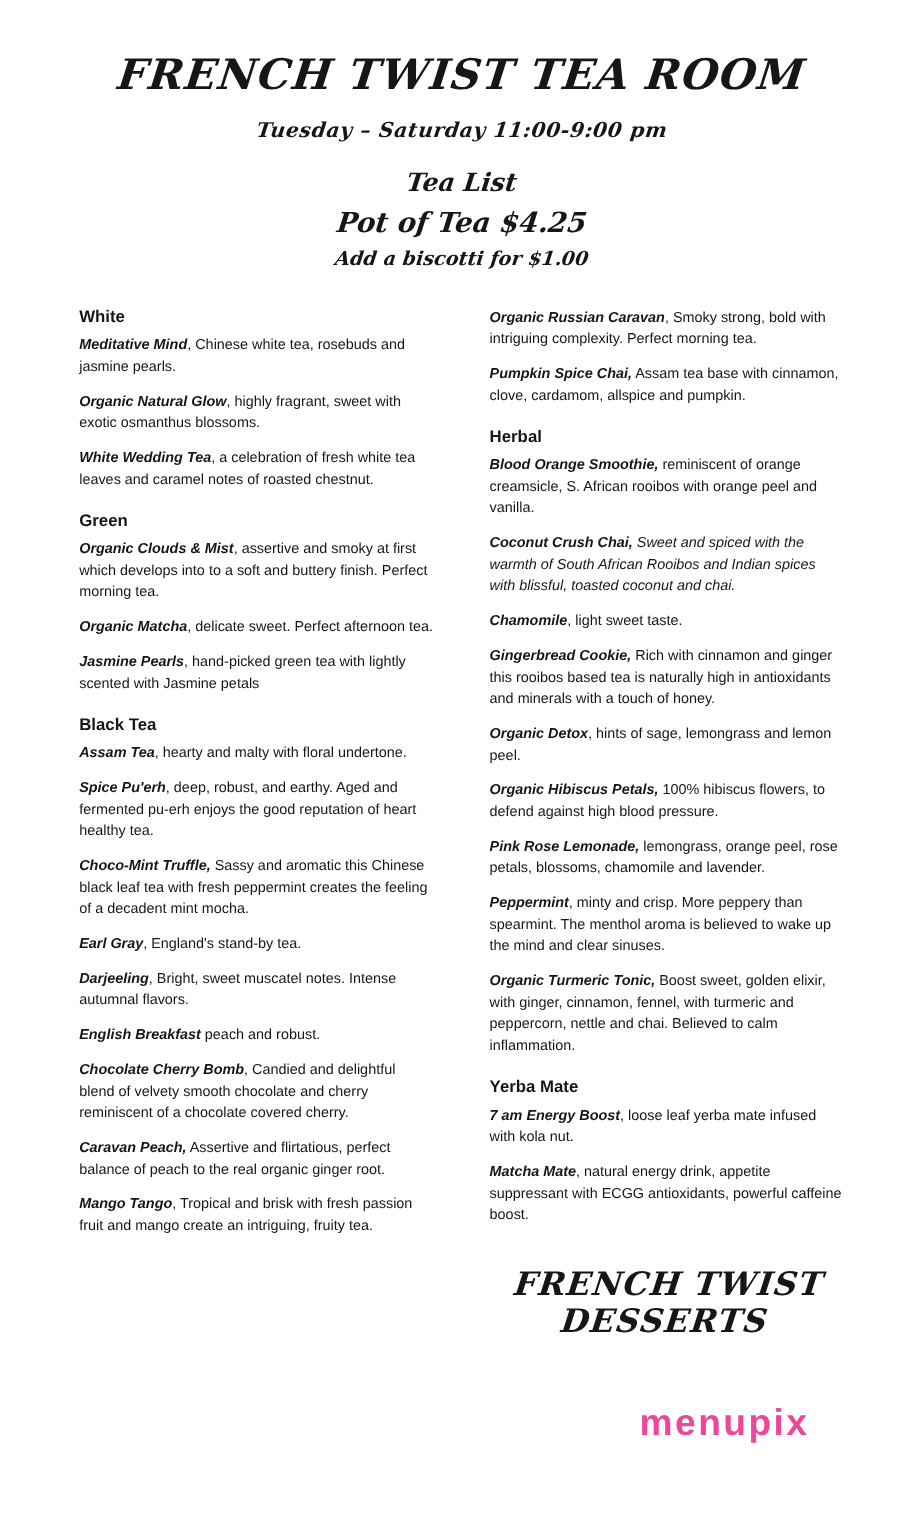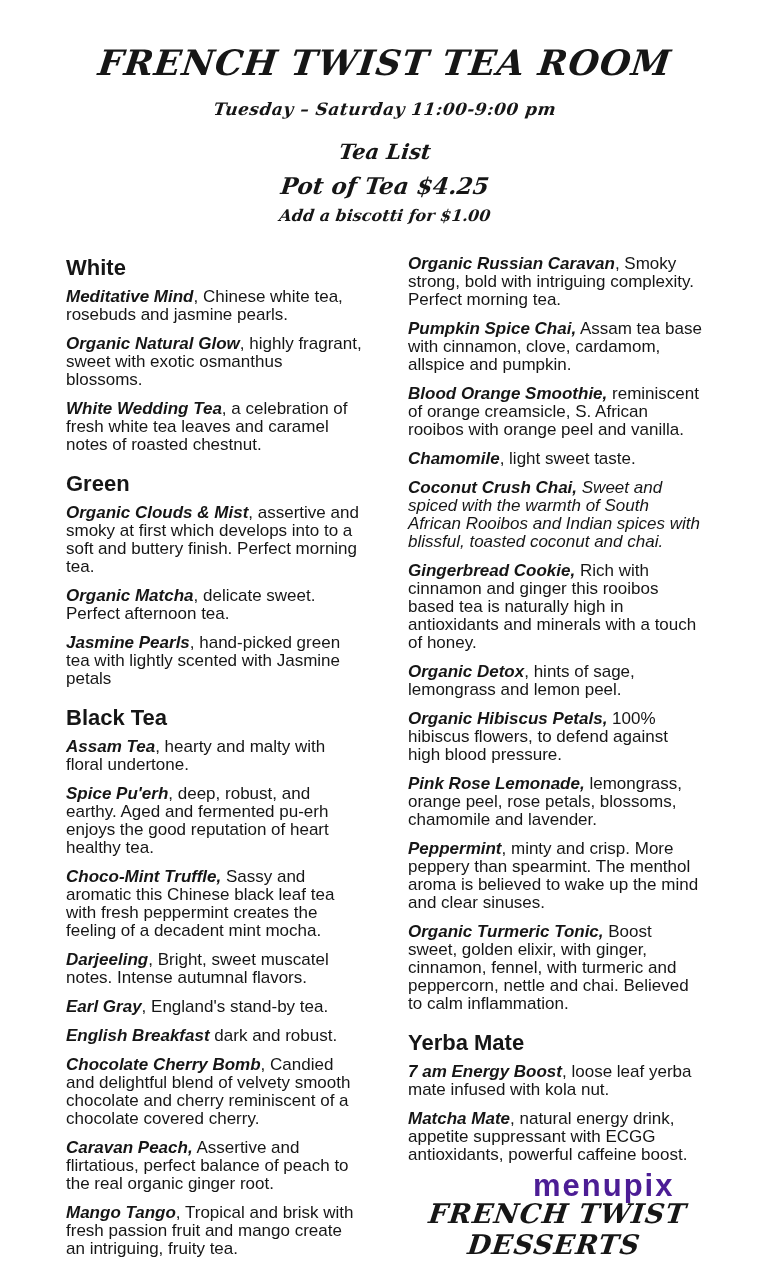--- a/index.html
+++ b/index.html
@@ -30,45 +30,45 @@
   .biscotti-title { font-size: 16px; }
 
   .columns {
     display: flex;
     gap: 46px;
     margin-top: 30px;
   }
   .col { flex: 1; min-width: 0; }
 
   .section-heading {
-    font-size: 22px;
+    font-size: 14px;
     font-weight: bold;
     margin: 17px 0 7px 0;
   }
   .col .section-heading:first-child { margin-top: 0; }
 
   .tea-item {
-    font-size: 17px;
+    font-size: 12px;
     line-height: 18px;
     margin-bottom: 11px;
   }
   .tea-name { font-weight: bold; font-style: italic; }
   .tea-desc.italic { font-style: italic; }
 
   .desserts { margin-top: 34px; text-align: center; }
   .desserts-title { font-size: 27px; letter-spacing: 1px; margin-bottom: 28px; }
 
   .watermark {
     position: absolute;
     left: 533px;
     top: 1168px;
     font-size: 31px;
     font-weight: bold;
     letter-spacing: 2px;
-    color: #4c1d95;
+    color: #ec4899;
     font-family: "Liberation Sans", sans-serif;
   }
 </style>
 </head>
 <body>
 
 <div class="page">
 
   <div class="header">
     <h1 class="script title">FRENCH TWIST TEA ROOM</h1>
@@ -85,34 +85,35 @@
         <p class="tea-item"><span class="tea-name">Organic Natural Glow</span><span class="tea-desc">, highly fragrant, sweet with exotic osmanthus blossoms.</span></p>
         <p class="tea-item"><span class="tea-name">White Wedding Tea</span><span class="tea-desc">, a celebration of fresh white tea leaves and caramel notes of roasted chestnut.</span></p>
         <h2 class="section-heading">Green</h2>
         <p class="tea-item"><span class="tea-name">Organic Clouds &amp; Mist</span><span class="tea-desc">, assertive and smoky at first which develops into to a soft and buttery finish.  Perfect morning tea.</span></p>
         <p class="tea-item"><span class="tea-name">Organic Matcha</span><span class="tea-desc">, delicate sweet.  Perfect afternoon tea.</span></p>
         <p class="tea-item"><span class="tea-name">Jasmine Pearls</span><span class="tea-desc">, hand-picked green tea with lightly scented with Jasmine petals</span></p>
         <h2 class="section-heading">Black Tea</h2>
         <p class="tea-item"><span class="tea-name">Assam Tea</span><span class="tea-desc">, hearty and malty with floral undertone.</span></p>
         <p class="tea-item"><span class="tea-name">Spice  Pu'erh</span><span class="tea-desc">, deep, robust, and earthy.  Aged and fermented pu-erh enjoys the good reputation of heart healthy tea.</span></p>
         <p class="tea-item"><span class="tea-name">Choco-Mint Truffle,</span><span class="tea-desc"> Sassy and aromatic this Chinese black leaf tea with fresh peppermint creates the feeling of a decadent mint mocha.</span></p>
+        <p class="tea-item"><span class="tea-name">Earl Gray</span><span class="tea-desc">, England's stand-by tea.</span></p>
         <p class="tea-item"><span class="tea-name">Darjeeling</span><span class="tea-desc">, Bright, sweet muscatel notes.  Intense autumnal flavors.</span></p>
-        <p class="tea-item"><span class="tea-name">Earl Gray</span><span class="tea-desc">, England's stand-by tea.</span></p>
-        <p class="tea-item"><span class="tea-name">English Breakfast</span><span class="tea-desc"> dark and robust.</span></p>
+        <p class="tea-item"><span class="tea-name">English Breakfast</span><span class="tea-desc"> peach and robust.</span></p>
         <p class="tea-item"><span class="tea-name">Chocolate Cherry Bomb</span><span class="tea-desc">, Candied and delightful blend of velvety smooth chocolate and cherry reminiscent of a chocolate covered cherry.</span></p>
         <p class="tea-item"><span class="tea-name">Caravan Peach,</span><span class="tea-desc"> Assertive and flirtatious, perfect balance of peach to the real organic ginger root.</span></p>
         <p class="tea-item"><span class="tea-name">Mango Tango</span><span class="tea-desc">, Tropical and brisk with fresh passion fruit and mango create an intriguing, fruity tea.</span></p>
       </div>
     <div class="col" id="right-column">
 
     <p class="tea-item"><span class="tea-name">Organic Russian Caravan</span><span class="tea-desc">, Smoky strong, bold with intriguing complexity.  Perfect morning tea.</span></p>
         <p class="tea-item"><span class="tea-name">Pumpkin Spice Chai,</span><span class="tea-desc"> Assam tea base with cinnamon, clove, cardamom, allspice and pumpkin.</span></p>
+        <h2 class="section-heading">Herbal</h2>
         <p class="tea-item"><span class="tea-name">Blood Orange Smoothie,</span><span class="tea-desc"> reminiscent of orange creamsicle, S. African rooibos with orange peel and vanilla.</span></p>
+        <p class="tea-item"><span class="tea-name">Coconut Crush Chai,</span><span class="tea-desc italic"> Sweet and spiced with the warmth of South African Rooibos and Indian spices with blissful, toasted coconut and chai.</span></p>
         <p class="tea-item"><span class="tea-name">Chamomile</span><span class="tea-desc">, light sweet taste.</span></p>
-        <p class="tea-item"><span class="tea-name">Coconut Crush Chai,</span><span class="tea-desc italic"> Sweet and spiced with the warmth of South African Rooibos and Indian spices with blissful, toasted coconut and chai.</span></p>
         <p class="tea-item"><span class="tea-name">Gingerbread Cookie,</span><span class="tea-desc"> Rich with cinnamon and ginger this rooibos based tea is naturally high in antioxidants and minerals with a touch of honey.</span></p>
         <p class="tea-item"><span class="tea-name">Organic Detox</span><span class="tea-desc">, hints of sage, lemongrass and lemon peel.</span></p>
         <p class="tea-item"><span class="tea-name">Organic Hibiscus Petals,</span><span class="tea-desc"> 100% hibiscus flowers, to defend against high blood pressure.</span></p>
         <p class="tea-item"><span class="tea-name">Pink Rose Lemonade,</span><span class="tea-desc"> lemongrass, orange peel, rose petals, blossoms, chamomile and lavender.</span></p>
         <p class="tea-item"><span class="tea-name">Peppermint</span><span class="tea-desc">, minty and crisp.   More peppery than spearmint.  The menthol aroma is believed to wake up the mind and clear sinuses.</span></p>
         <p class="tea-item"><span class="tea-name">Organic Turmeric Tonic,</span><span class="tea-desc"> Boost sweet, golden elixir, with ginger, cinnamon, fennel, with turmeric and peppercorn, nettle and chai.  Believed to calm inflammation.</span></p>
         <h2 class="section-heading">Yerba Mate</h2>
         <p class="tea-item"><span class="tea-name">7 am Energy Boost</span><span class="tea-desc">, loose leaf yerba mate infused with kola nut.</span></p>
         <p class="tea-item"><span class="tea-name">Matcha Mate</span><span class="tea-desc">, natural energy drink, appetite suppressant with ECGG antioxidants, powerful caffeine boost.</span></p>
         <div class="desserts">

